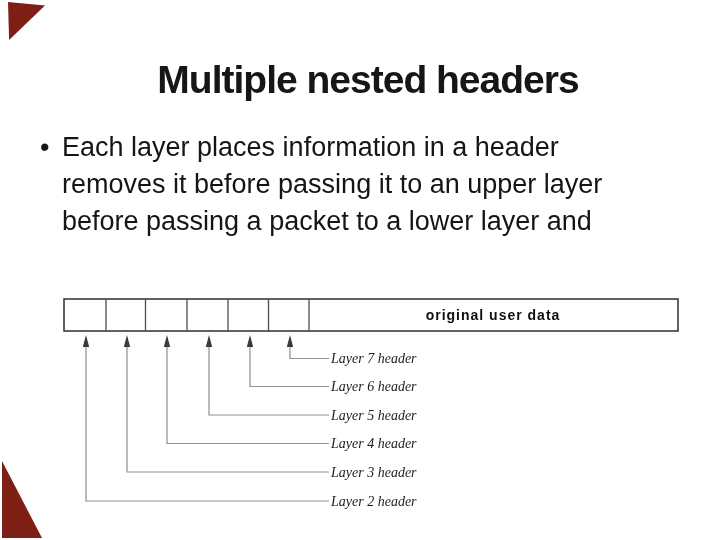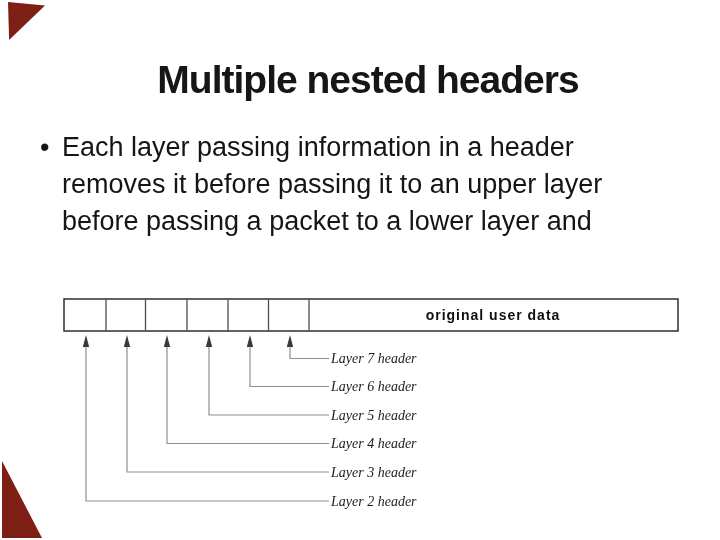--- a/index.html
+++ b/index.html
@@ -62,21 +62,21 @@
 <div class="slide">
 
   <div class="accent accent-tl"></div>
   <div class="accent accent-bl"></div>
 
   <h1 class="title">Multiple nested headers</h1>
 
   <div class="bullet-block">
     <span class="bullet-marker">•</span>
     <div class="bullet-text">
-      <div>Each layer passing information in a header</div>
+      <div>Each layer places information in a header</div>
       <div>removes it before passing it to an upper layer</div>
       <div>before passing a packet to a lower layer and</div>
     </div>
   </div>
 
   <svg class="diagram" viewBox="0 0 720 540">
 
     <rect class="bar" x="64" y="299" width="614" height="32"></rect>
     <line class="divider" x1="106" y1="299" x2="106" y2="331"></line>
     <line class="divider" x1="145.5" y1="299" x2="145.5" y2="331"></line>

